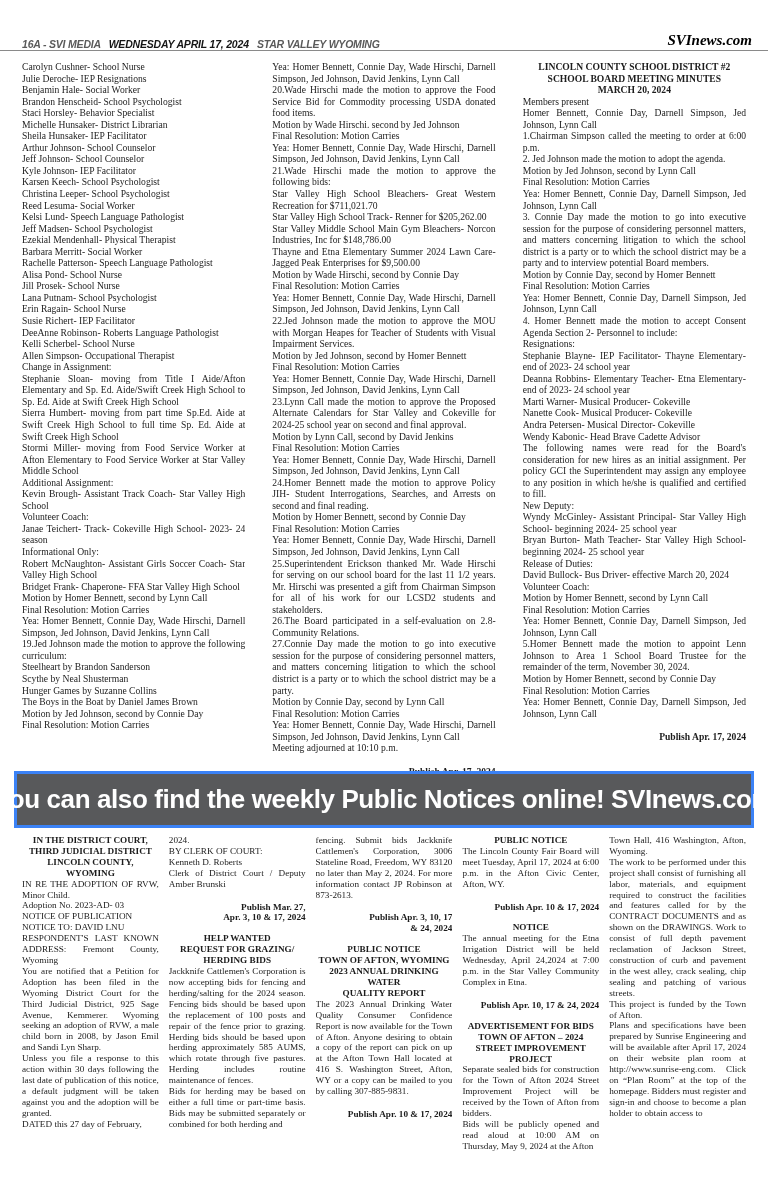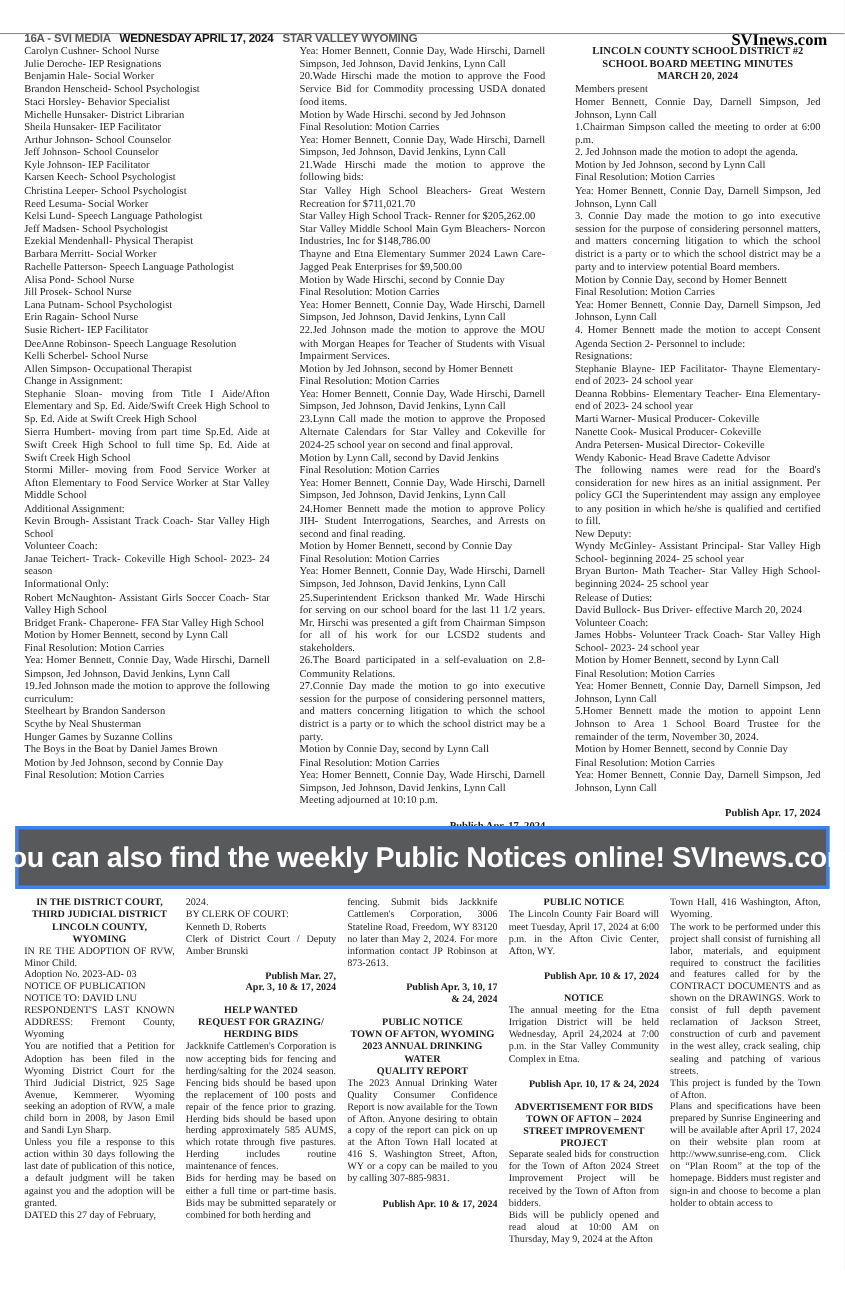--- a/index.html
+++ b/index.html
@@ -3,24 +3,25 @@
 <meta charset="utf-8">
 <style>
   html,body{margin:0;padding:0;background:#e8e8e8;}
   .page{
     position:relative;width:768px;height:1187px;background:#ffffff;
     font-family:"Liberation Serif", serif;color:#1c1c1c;overflow:hidden;
     margin:0 auto;box-sizing:border-box;
   }
   
   .masthead{
-    box-sizing:border-box;height:31px;padding:29px 16px 0 22px;
-    display:flex;justify-content:space-between;
+    box-sizing:border-box;height:51px;padding:29px 16px 0 22px;
+    display:flex;justify-content:space-between;align-items:flex-end;
     border-bottom:1px solid #8a8a8a;
     font-family:"Liberation Sans", sans-serif;
+    font-style:italic;
   }
   .mast-left{font-size:10.5px;letter-spacing:-0.2px;color:#5a5a5a;font-weight:bold;white-space:nowrap;}
   .mast-left .date{color:#151515;}
   .mast-right{font-family:"Liberation Serif", serif;font-weight:bold;font-size:15px;color:#000000;padding-bottom:1px;}
   
   .top-section{
     box-sizing:border-box;height:720px;overflow:hidden;
     padding:10px 22px 0 22px;display:flex;gap:27px;
   }
   .top-col{flex:1 1 0;overflow:hidden;font-size:9.6px;line-height:11.55px;}
@@ -81,21 +82,21 @@
         <p class="blk p">Kelsi Lund- Speech Language Pathologist</p>
         <p class="blk p">Jeff Madsen- School Psychologist</p>
         <p class="blk p">Ezekial Mendenhall- Physical Therapist</p>
         <p class="blk p">Barbara Merritt- Social Worker</p>
         <p class="blk p">Rachelle Patterson- Speech Language Pathologist</p>
         <p class="blk p">Alisa Pond- School Nurse</p>
         <p class="blk p">Jill Prosek- School Nurse</p>
         <p class="blk p">Lana Putnam- School Psychologist</p>
         <p class="blk p">Erin Ragain- School Nurse</p>
         <p class="blk p">Susie Richert- IEP Facilitator</p>
-        <p class="blk p">DeeAnne Robinson- Speech Language Resolution</p>
+        <p class="blk p">DeeAnne Robinson- Roberts Language Pathologist</p>
         <p class="blk p">Kelli Scherbel- School Nurse</p>
         <p class="blk p">Allen Simpson- Occupational Therapist</p>
         <p class="blk p">Change in Assignment:</p>
         <p class="blk p">Stephanie Sloan- moving from Title I Aide/Afton Elementary and Sp. Ed. Aide/Swift Creek High School to Sp. Ed. Aide at Swift Creek High School</p>
         <p class="blk p">Sierra Humbert- moving from part time Sp.Ed. Aide at Swift Creek High School to full time Sp. Ed. Aide at Swift Creek High School</p>
         <p class="blk p">Stormi Miller- moving from Food Service Worker at Afton Elementary to Food Service Worker at Star Valley Middle School</p>
         <p class="blk p">Additional Assignment:</p>
         <p class="blk p">Kevin Brough- Assistant Track Coach- Star Valley High School</p>
         <p class="blk p">Volunteer Coach:</p>
         <p class="blk p">Janae Teichert- Track- Cokeville High School- 2023- 24 season</p>
@@ -171,21 +172,20 @@
         <p class="blk p">Nanette Cook- Musical Producer- Cokeville</p>
         <p class="blk p">Andra Petersen- Musical Director- Cokeville</p>
         <p class="blk p">Wendy Kabonic- Head Brave Cadette Advisor</p>
         <p class="blk p">The following names were read for the Board's consideration for new hires as an initial assignment. Per policy GCI the Superintendent may assign any employee to any position in which he/she is qualified and certified to fill.</p>
         <p class="blk p">New Deputy:</p>
         <p class="blk p">Wyndy McGinley- Assistant Principal- Star Valley High School- beginning 2024- 25 school year</p>
         <p class="blk p">Bryan Burton- Math Teacher- Star Valley High School- beginning 2024- 25 school year</p>
         <p class="blk p">Release of Duties:</p>
         <p class="blk p">David Bullock- Bus Driver- effective March 20, 2024</p>
         <p class="blk p">Volunteer Coach:</p>
-        <p class="blk p">James Hobbs- Volunteer Track Coach- Star Valley High School- 2023- 24 school year</p>
         <p class="blk p">Motion by Homer Bennett, second by Lynn Call</p>
         <p class="blk p">Final Resolution: Motion Carries</p>
         <p class="blk p">Yea: Homer Bennett, Connie Day, Darnell Simpson, Jed Johnson, Lynn Call</p>
         <p class="blk p">5.Homer Bennett made the motion to appoint Lenn Johnson to Area 1 School Board Trustee for the remainder of the term, November 30, 2024.</p>
         <p class="blk p">Motion by Homer Bennett, second by Connie Day</p>
         <p class="blk p">Final Resolution: Motion Carries</p>
         <p class="blk p">Yea: Homer Bennett, Connie Day, Darnell Simpson, Jed Johnson, Lynn Call</p>
         <p class="blk publish">Publish Apr. 17, 2024</p>
       </div>
   </div>

